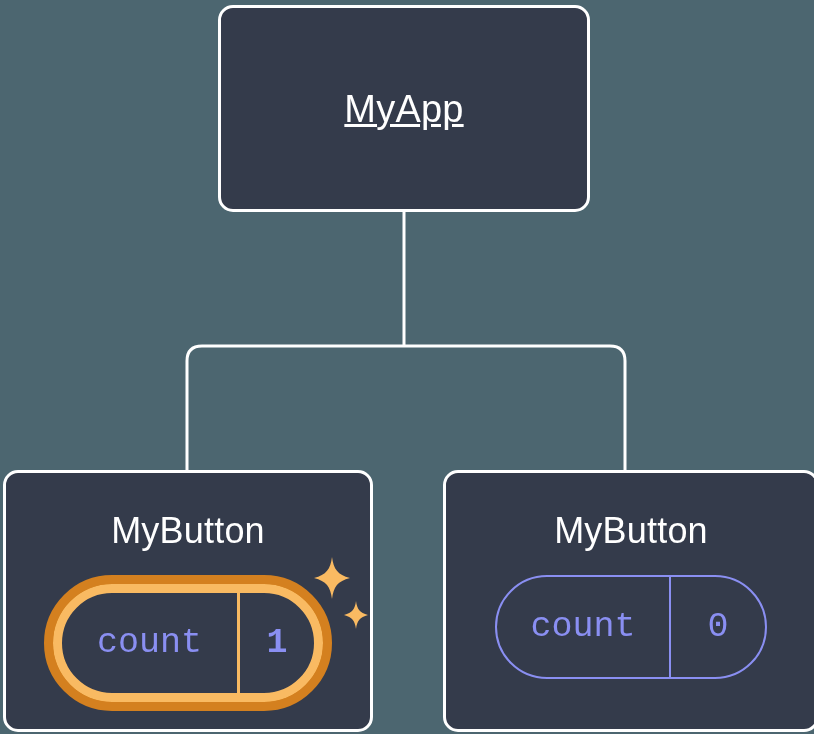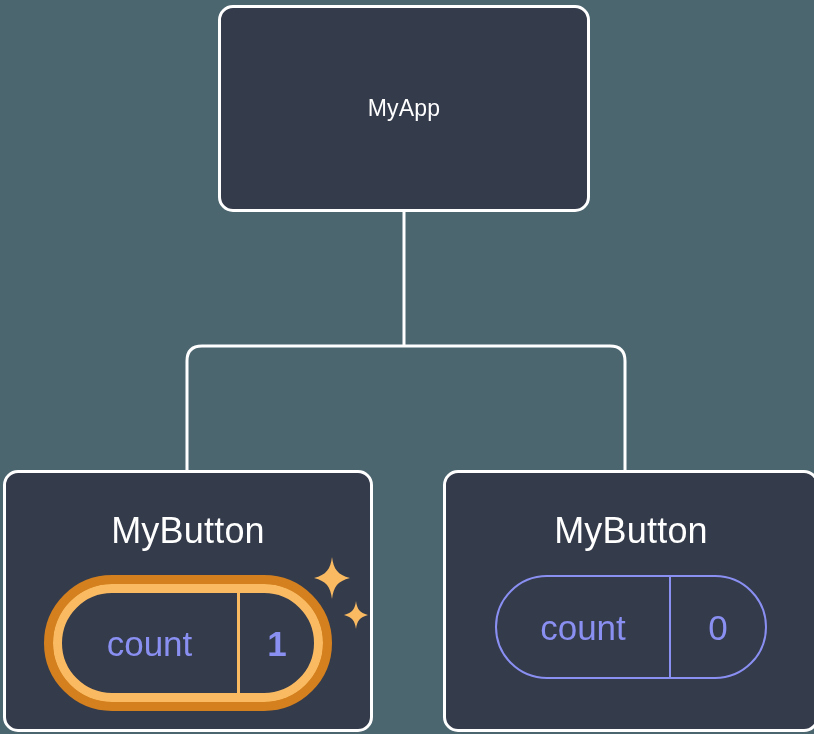--- a/index.html
+++ b/index.html
@@ -63,37 +63,39 @@
   }
   .node-title {
     color: #ffffff;
     font-size: 36px;
     font-weight: 400;
     letter-spacing: 0.2px;
     line-height: 1;
     white-space: nowrap;
   }
   .node-root .node-title {
-    font-size: 23px;
+    font-size: 38px;
+    text-decoration: underline;
   }
 
   
   .pill-wrap {
     position: relative;
     margin-top: 26px;
     display: flex;
     align-items: center;
     justify-content: center;
   }
   .pill {
     box-sizing: border-box;
     display: flex;
     align-items: stretch;
     border-radius: 999px;
     overflow: hidden;
+    font-family: Liberation Mono, monospace;
   }
   .pill-key, .pill-val {
     display: flex;
     align-items: center;
     justify-content: center;
     line-height: 1;
   }
 
   
   .pill-plain {

